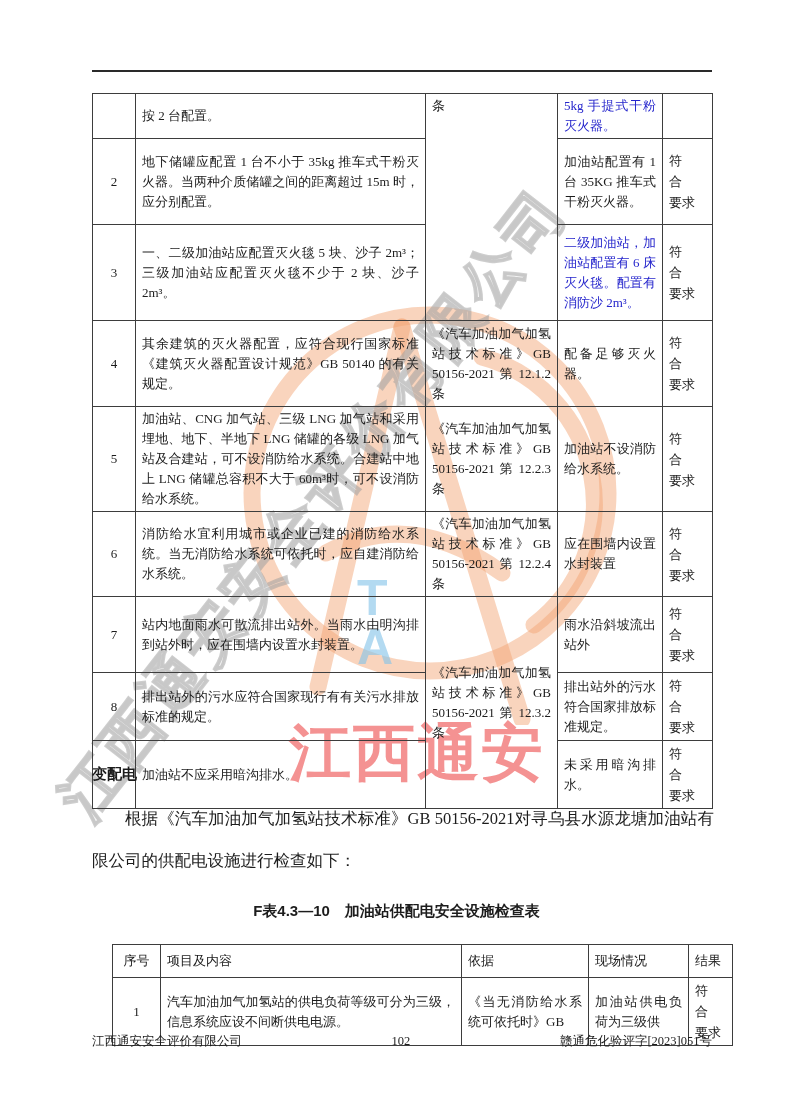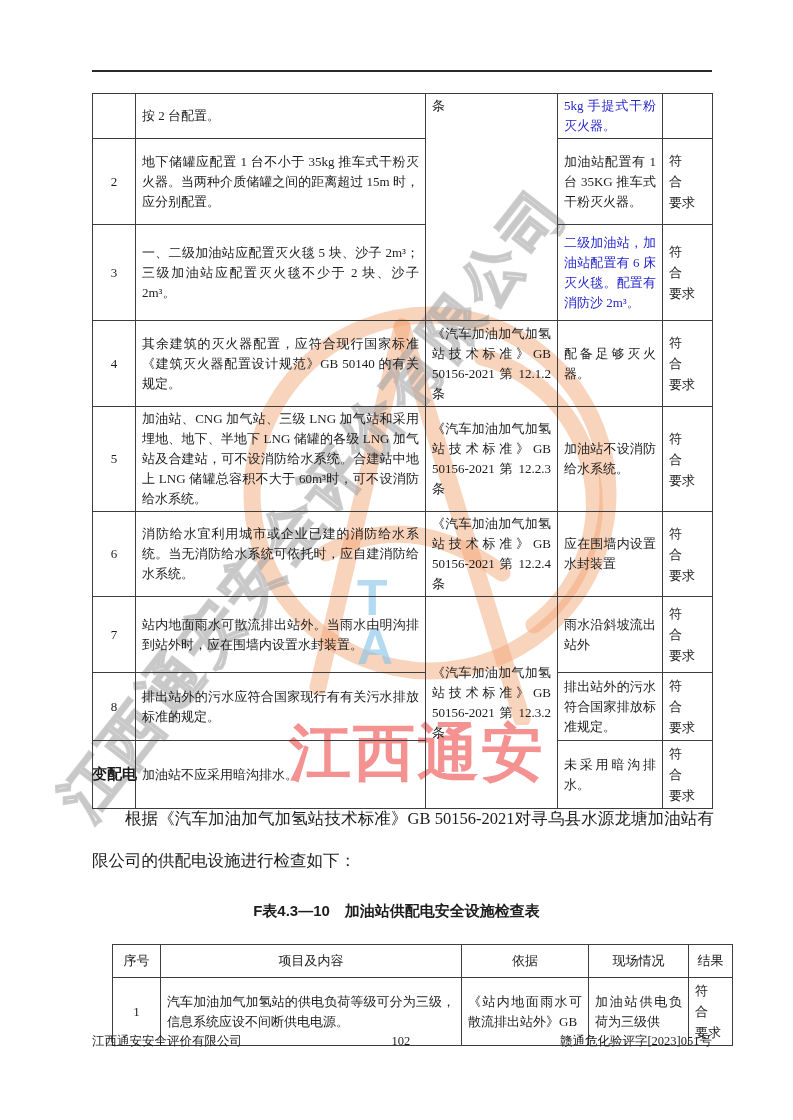--- a/index.html
+++ b/index.html
@@ -30,21 +30,21 @@
   .c-result{white-space:pre-wrap;line-height:21px;}
   .blue{color:#2525cc;}
   .v-top{vertical-align:top;}
   .sec-heading{left:92px;top:765px;font-size:15px;font-weight:bold;
                font-family:Liberation Mono, monospace;}
   .intro{left:92px;top:798px;width:622px;font-size:16.5px;line-height:42px;
          text-indent:33px;text-align:justify;}
   .t2-title{left:0;right:0;top:902px;text-align:center;font-size:15px;font-weight:bold;
             font-family:Liberation Sans, sans-serif;}
   .t2{left:92px;top:944px;margin-left:20px;}
-  .t2 th{text-align:center;}
+  .t2 th{text-align:left;}
   .t2 th.c-seq{text-align:center;}
   .footer{left:92px;width:620px;top:1033px;font-size:12.5px;display:flex;
           justify-content:space-between;align-items:baseline;}
 </style>
 </head>
 <body>
 
 <div class="page">
 
   <svg class="wm wm-logo" width="400" height="430" viewBox="0 0 400 430">
@@ -158,21 +158,21 @@
         <tr style="height:33px">
       <th class="c-seq">序号</th>
       <th>项目及内容</th>
       <th>依据</th>
       <th>现场情况</th>
       <th>结果</th>
     </tr>
     <tr style="height:55px">
       <td class="c-seq">1</td>
       <td class="c-content">汽车加油加气加氢站的供电负荷等级可分为三级，信息系统应设不间断供电电源。</td>
-      <td class="c-basis">《站内地面雨水可散流排出站外》GB</td>
+      <td class="c-basis">《当无消防给水系统可依托时》GB</td>
       <td class="c-site">加油站供电负荷为三级供</td>
       <td class="c-result">符　合
 要求</td>
     </tr>
   </tbody>
     </table>
 
   <div class="content-abs footer">
     <span>江西通安安全评价有限公司</span>
     <span>102</span>

